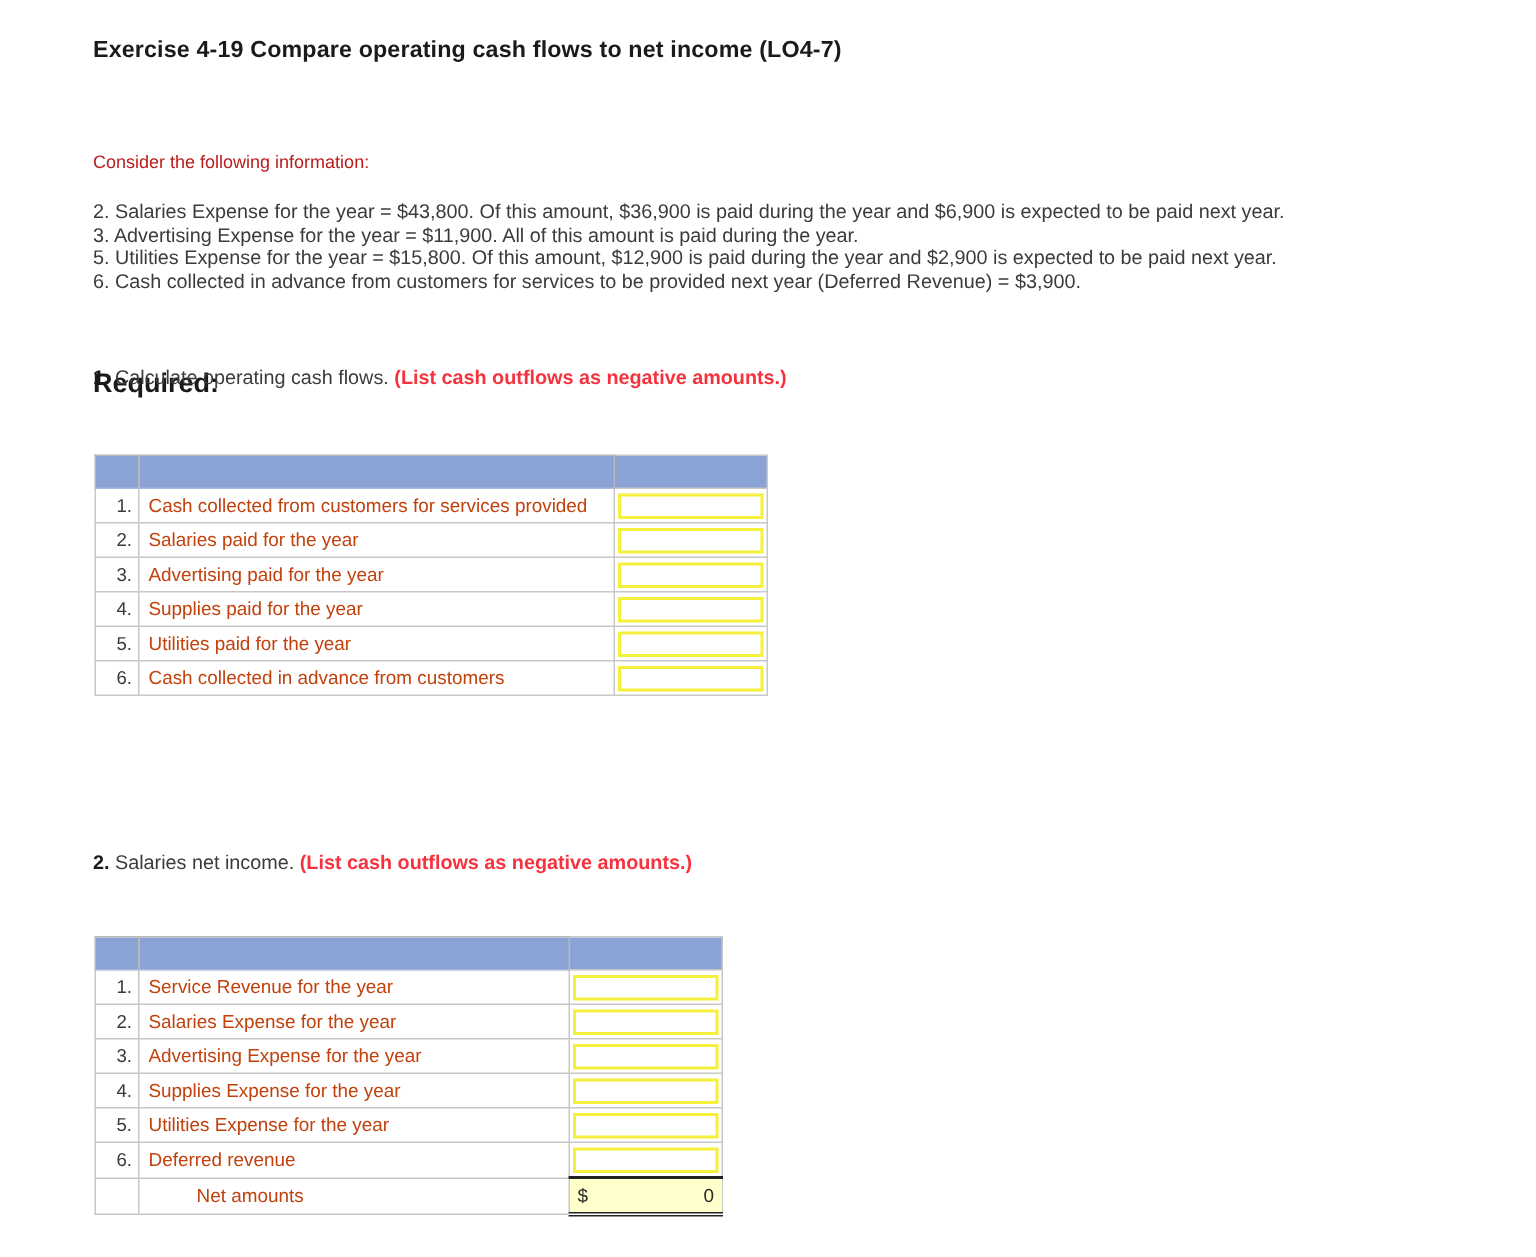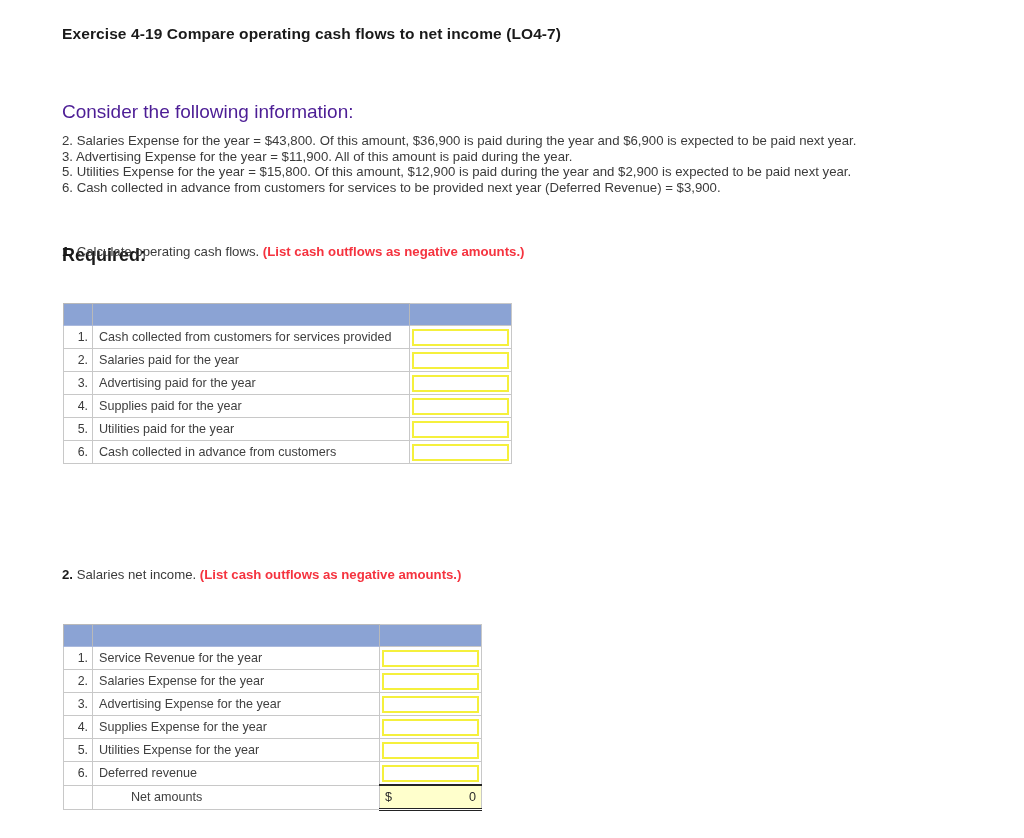--- a/index.html
+++ b/index.html
@@ -32,22 +32,22 @@
     color: #1a1a1a;
     letter-spacing: 0.1px;
     white-space: nowrap;
   }
 
   
   .intro-lead {
     position: absolute;
     left: 62px;
     top: 101px;
-    font-size: 19px;
-    color: #4c1d95;
+    font-size: 12px;
+    color: #b91c1c;
     white-space: nowrap;
   }
   .facts {
     position: absolute;
     left: 62px;
     top: 133px;
     font-size: 13.2px;
     color: #3b3b3b;
     line-height: 15.7px;
   }
@@ -108,21 +108,21 @@
   .col-num {
     width: 24px;
     text-align: right;
     padding-right: 4px !important;
     color: #3a3a3a;
     font-size: 12.4px;
   }
   .col-label {
     padding-left: 6px !important;
     white-space: nowrap;
-    color: #404040;
+    color: #c2410c;
   }
   #table-ocf .col-label { width: 310px; }
   #table-ni  .col-label { width: 248px; }
   .col-input {
     padding: 0 !important;
     border: 1px solid #c8c8c8 !important;
     background: #ffffff;
   }
   #table-ocf .col-input { width: 101px; }
   #table-ni  .col-input { width: 101px; }

